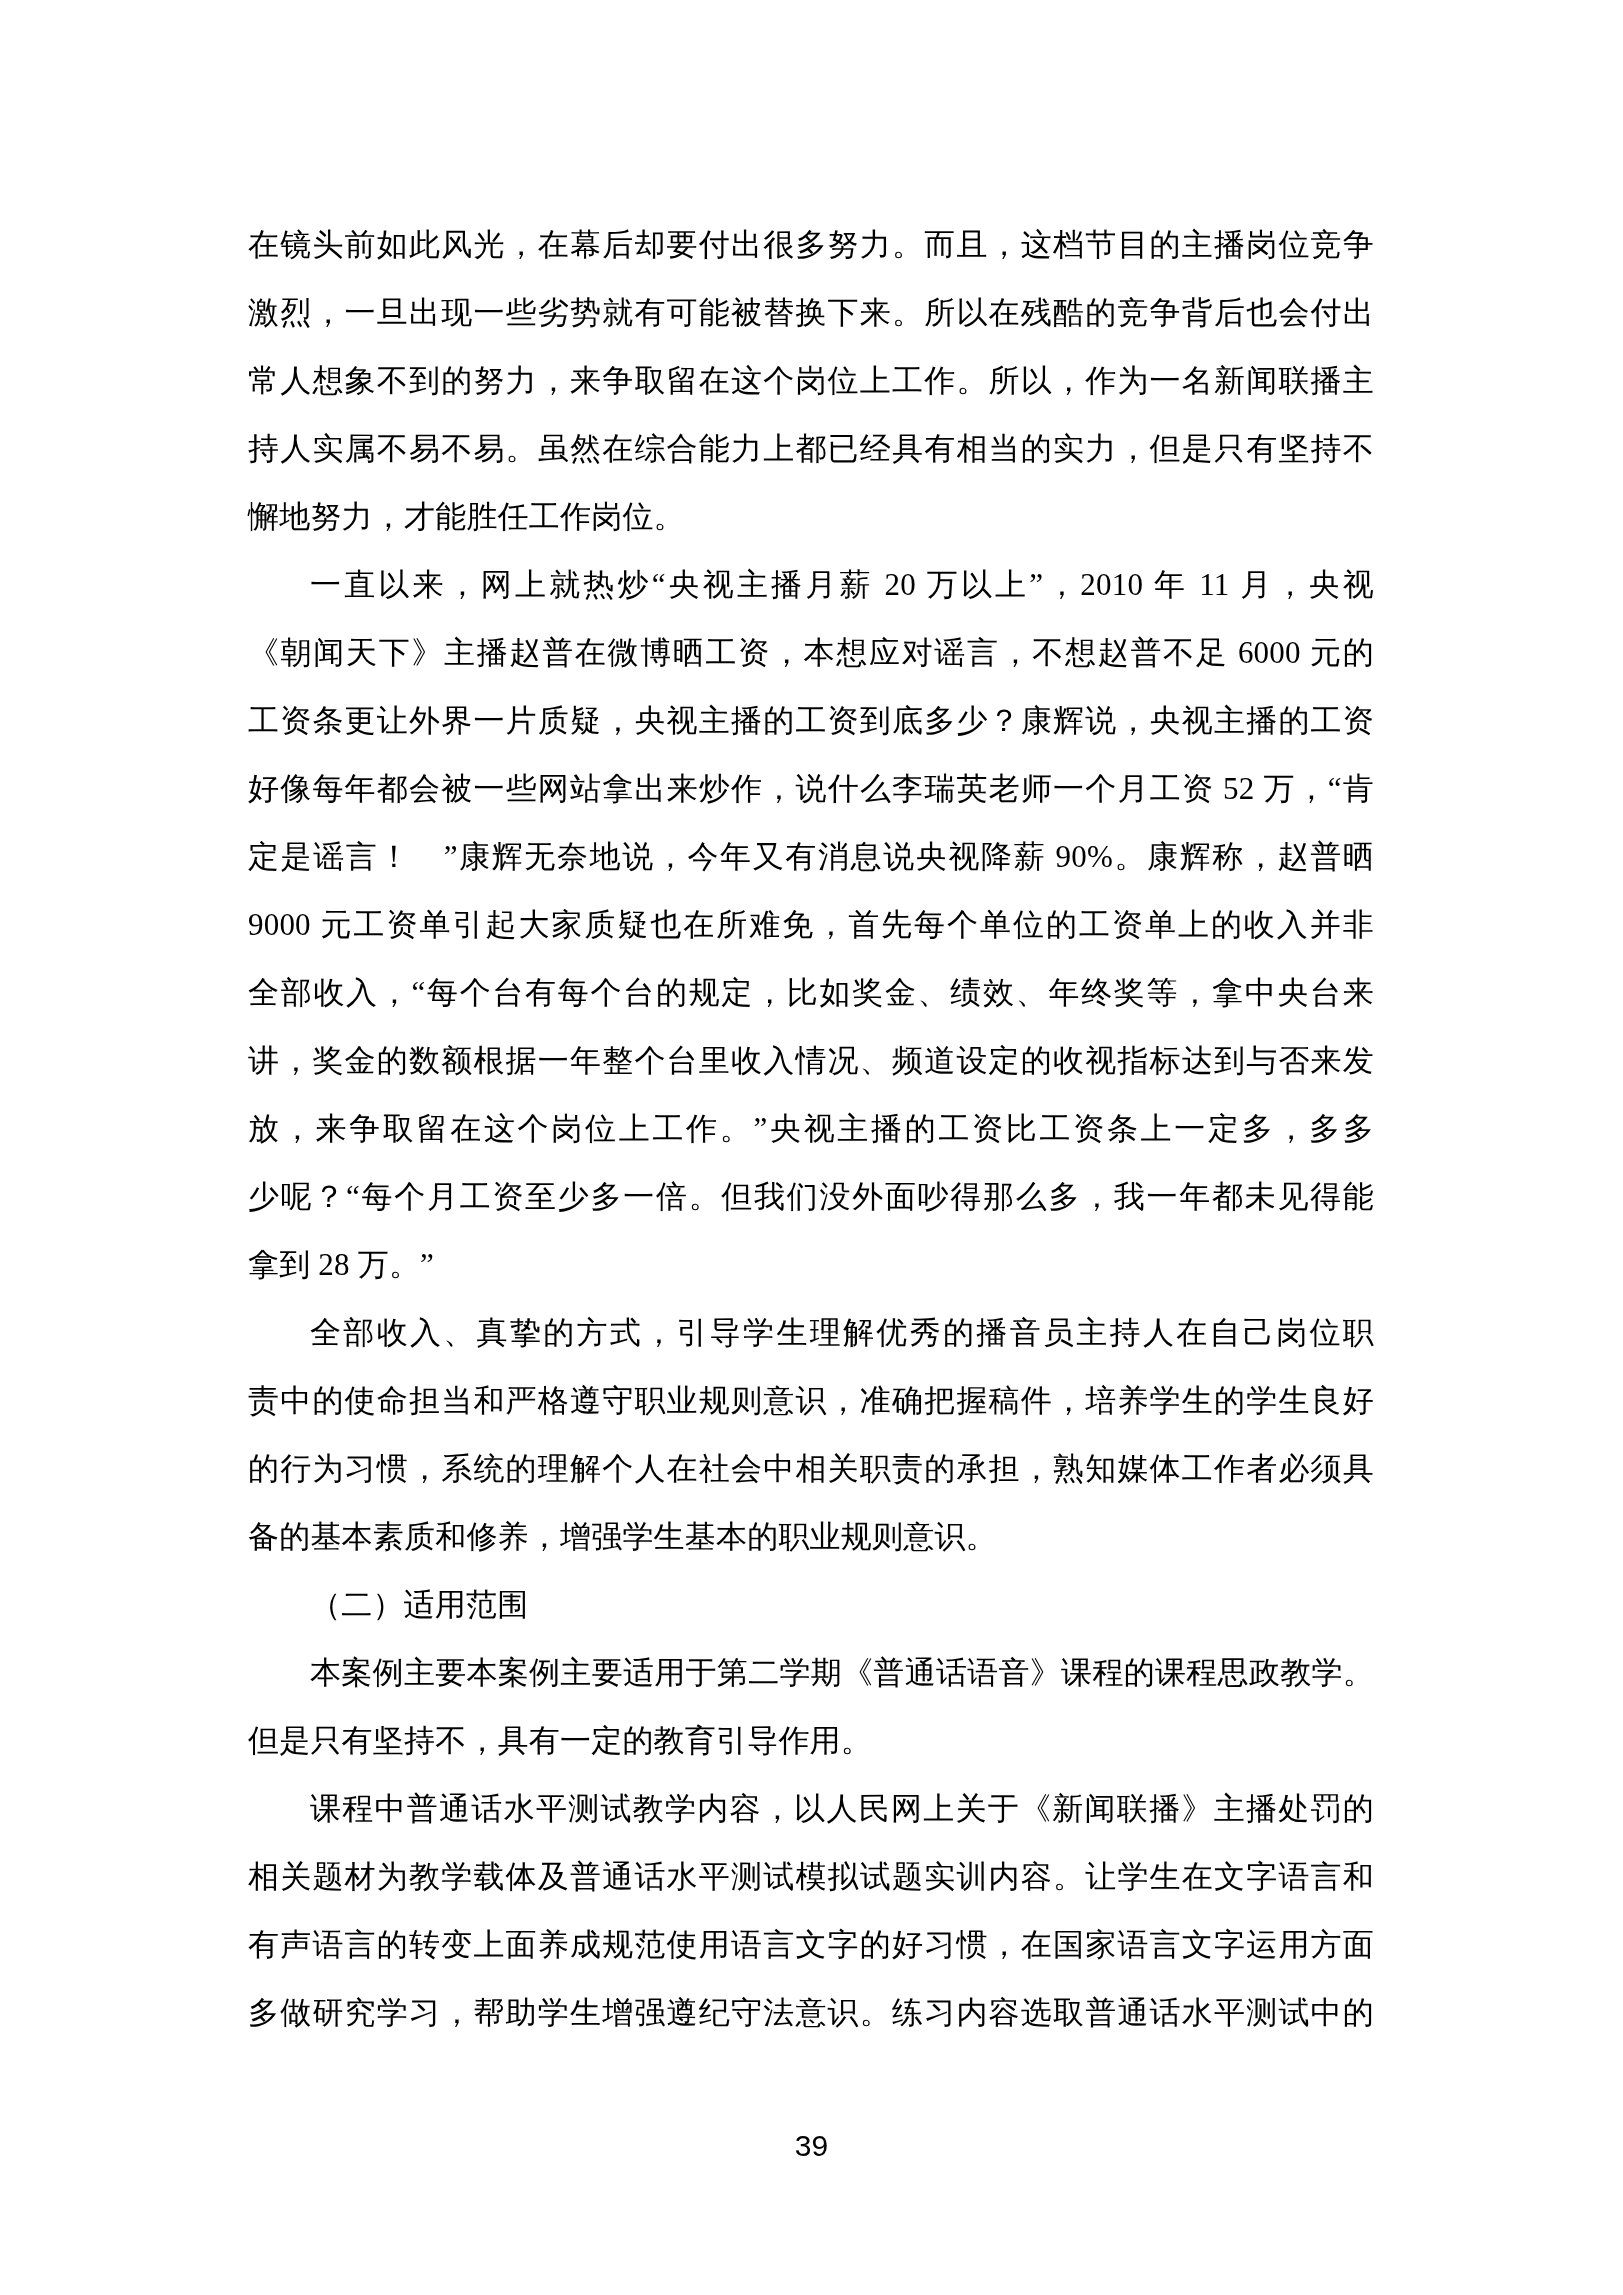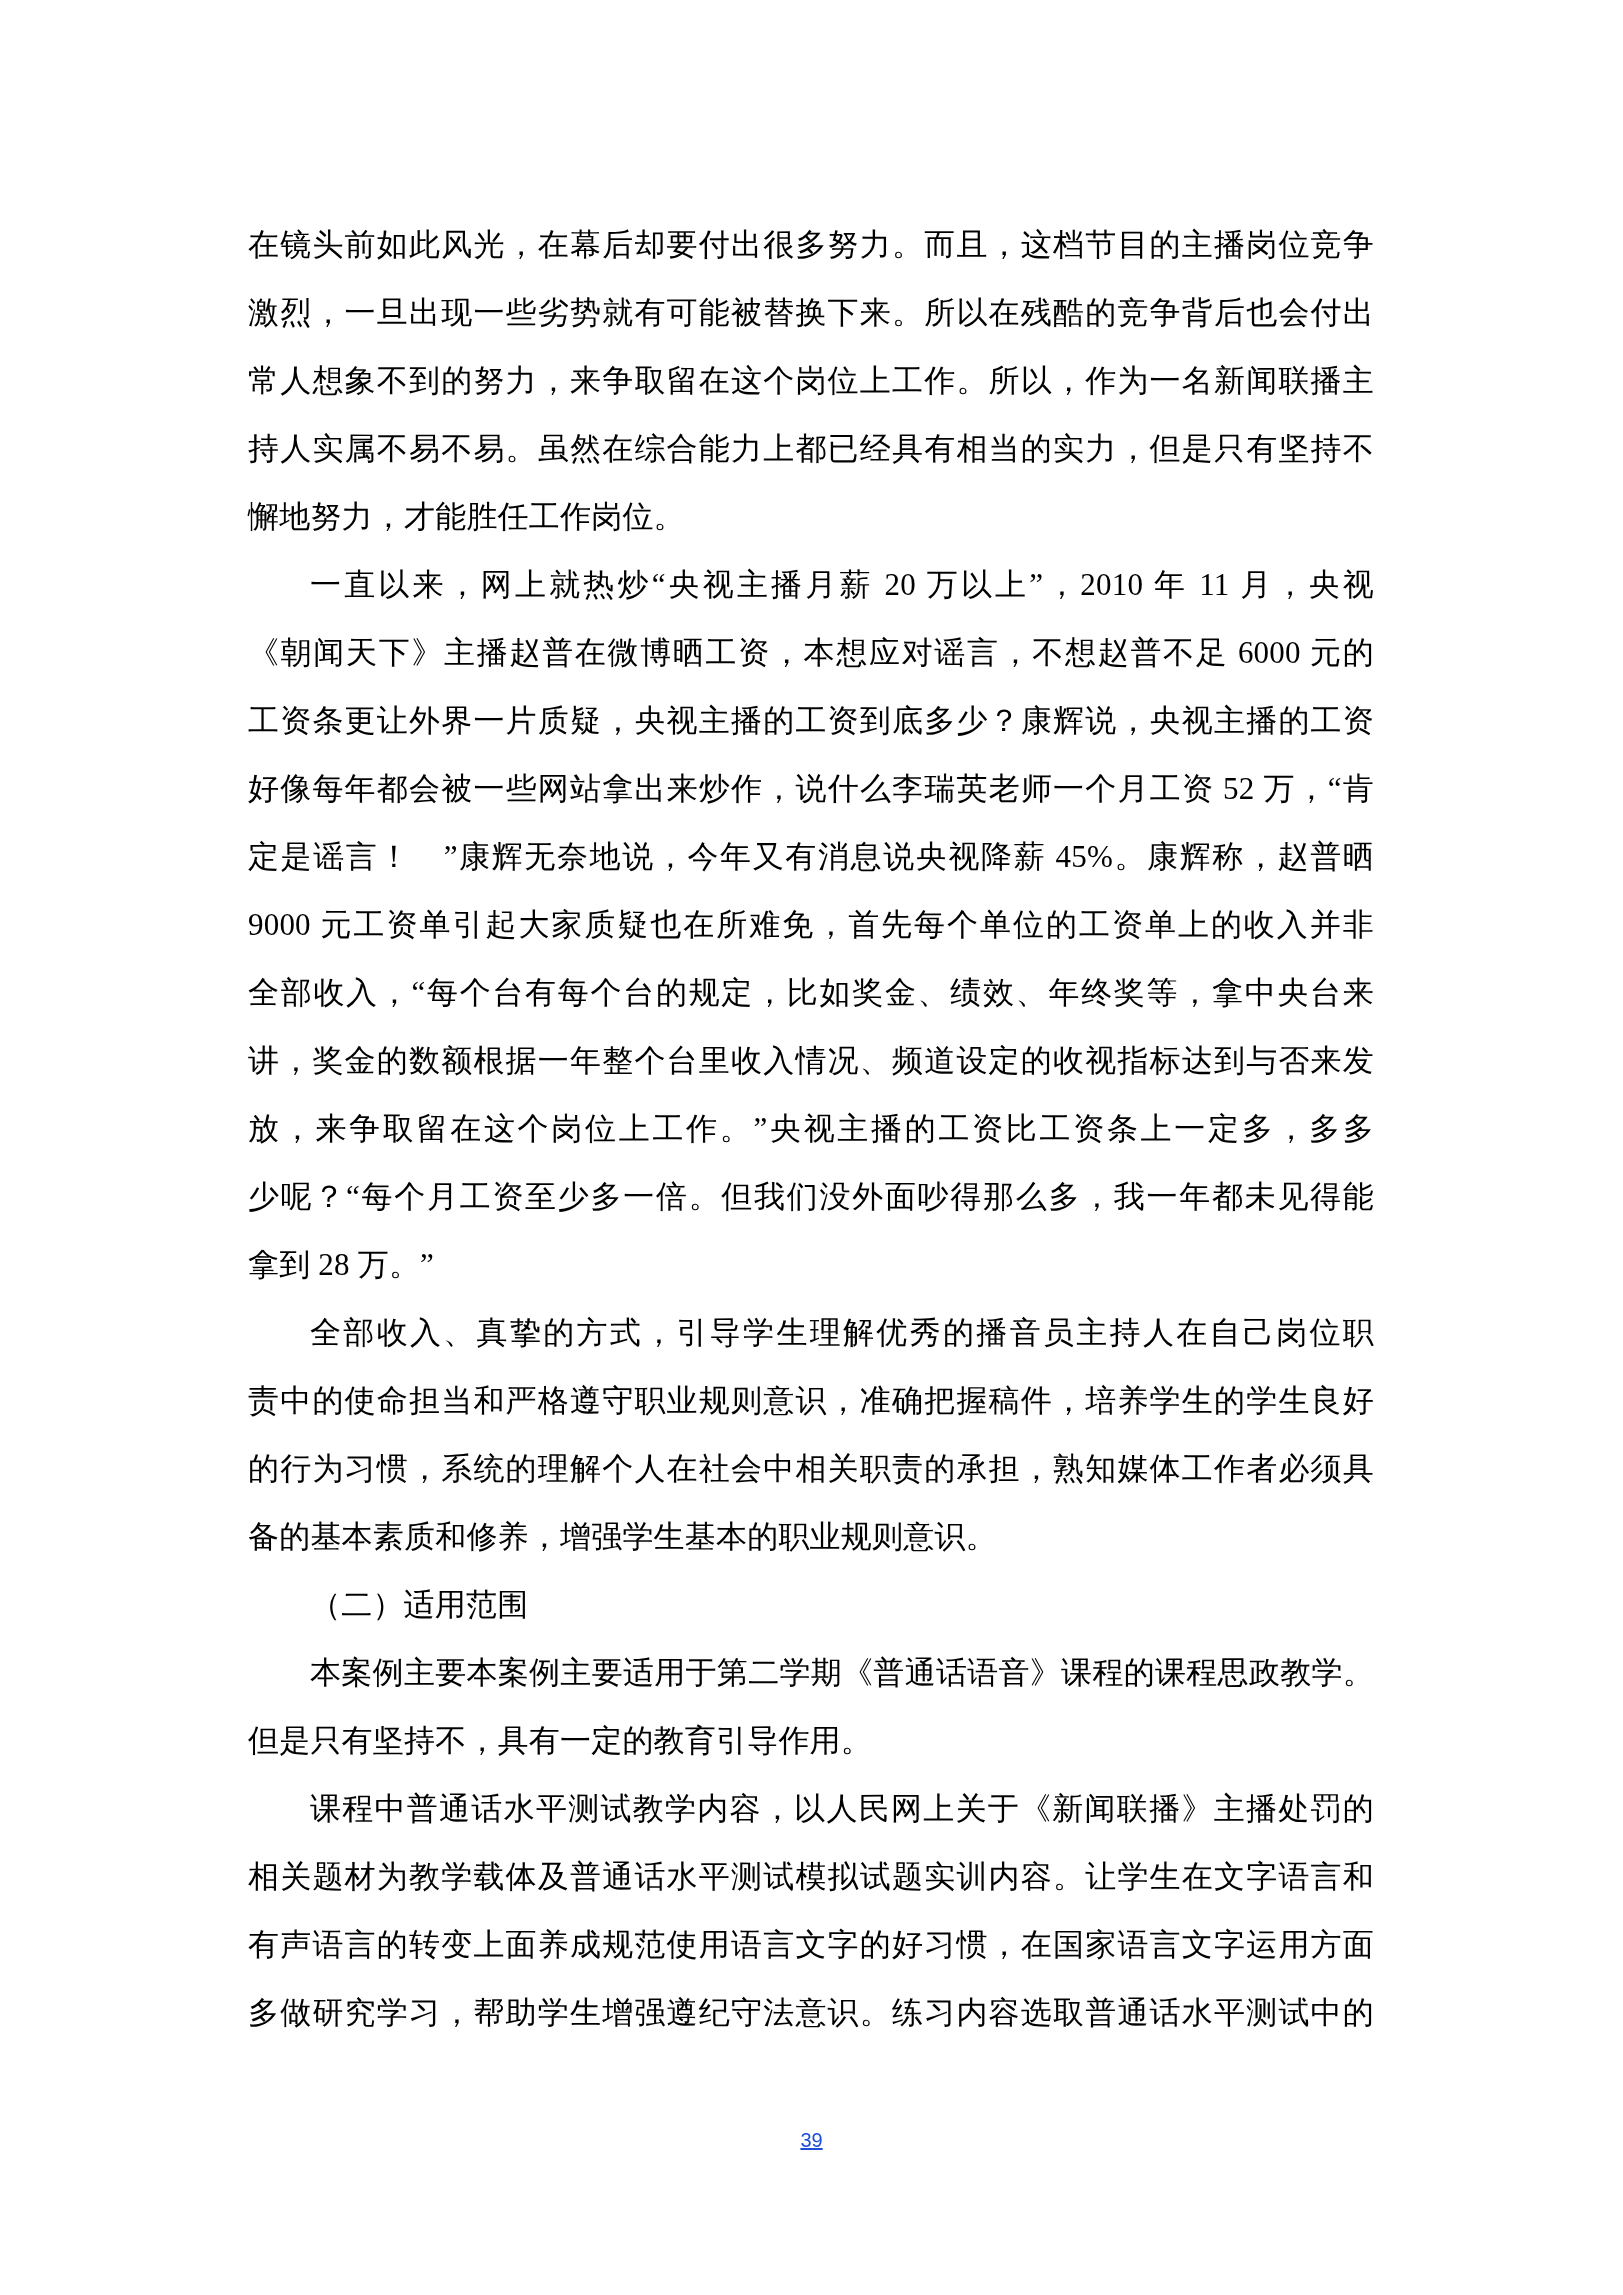--- a/index.html
+++ b/index.html
@@ -44,43 +44,42 @@
   }
   .footer {
     position: absolute;
     left: 0;
     top: 2129px;
     width: 1623px;
     text-align: center;
   }
   .page-number {
     font-family: "Liberation Sans", "DejaVu Sans", sans-serif;
-    font-size: 20px;
-    color: #1d4ed8;
-    text-decoration: underline;
+    font-size: 30px;
+    color: #000000;
   }
 </style>
 </head>
 <body>
 
 <div class="page">
   <div class="content">
       <div class="para">
         <div class="line">在镜头前如此风光，在幕后却要付出很多努力。而且，这档节目的主播岗位竞争</div>
         <div class="line">激烈，一旦出现一些劣势就有可能被替换下来。所以在残酷的竞争背后也会付出</div>
         <div class="line">常人想象不到的努力，来争取留在这个岗位上工作。所以，作为一名新闻联播主</div>
         <div class="line">持人实属不易不易。虽然在综合能力上都已经具有相当的实力，但是只有坚持不</div>
         <div class="line lastline">懈地努力，才能胜任工作岗位。</div>
       </div>
       <div class="para">
         <div class="line indent">一直以来，网上就热炒“央视主播月薪 20 万以上”，2010 年 11 月，央视</div>
         <div class="line">《朝闻天下》主播赵普在微博晒工资，本想应对谣言，不想赵普不足 6000 元的</div>
         <div class="line">工资条更让外界一片质疑，央视主播的工资到底多少？康辉说，央视主播的工资</div>
         <div class="line">好像每年都会被一些网站拿出来炒作，说什么李瑞英老师一个月工资 52 万，“肯</div>
-        <div class="line">定是谣言！　”康辉无奈地说，今年又有消息说央视降薪 45%。康辉称，赵普晒</div>
+        <div class="line">定是谣言！　”康辉无奈地说，今年又有消息说央视降薪 90%。康辉称，赵普晒</div>
         <div class="line">9000 元工资单引起大家质疑也在所难免，首先每个单位的工资单上的收入并非</div>
         <div class="line">全部收入，“每个台有每个台的规定，比如奖金、绩效、年终奖等，拿中央台来</div>
         <div class="line">讲，奖金的数额根据一年整个台里收入情况、频道设定的收视指标达到与否来发</div>
         <div class="line">放，来争取留在这个岗位上工作。”央视主播的工资比工资条上一定多，多多</div>
         <div class="line">少呢？“每个月工资至少多一倍。但我们没外面吵得那么多，我一年都未见得能</div>
         <div class="line lastline">拿到 28 万。”</div>
       </div>
       <div class="para">
         <div class="line indent">全部收入、真挚的方式，引导学生理解优秀的播音员主持人在自己岗位职</div>
         <div class="line">责中的使命担当和严格遵守职业规则意识，准确把握稿件，培养学生的学生良好</div>

